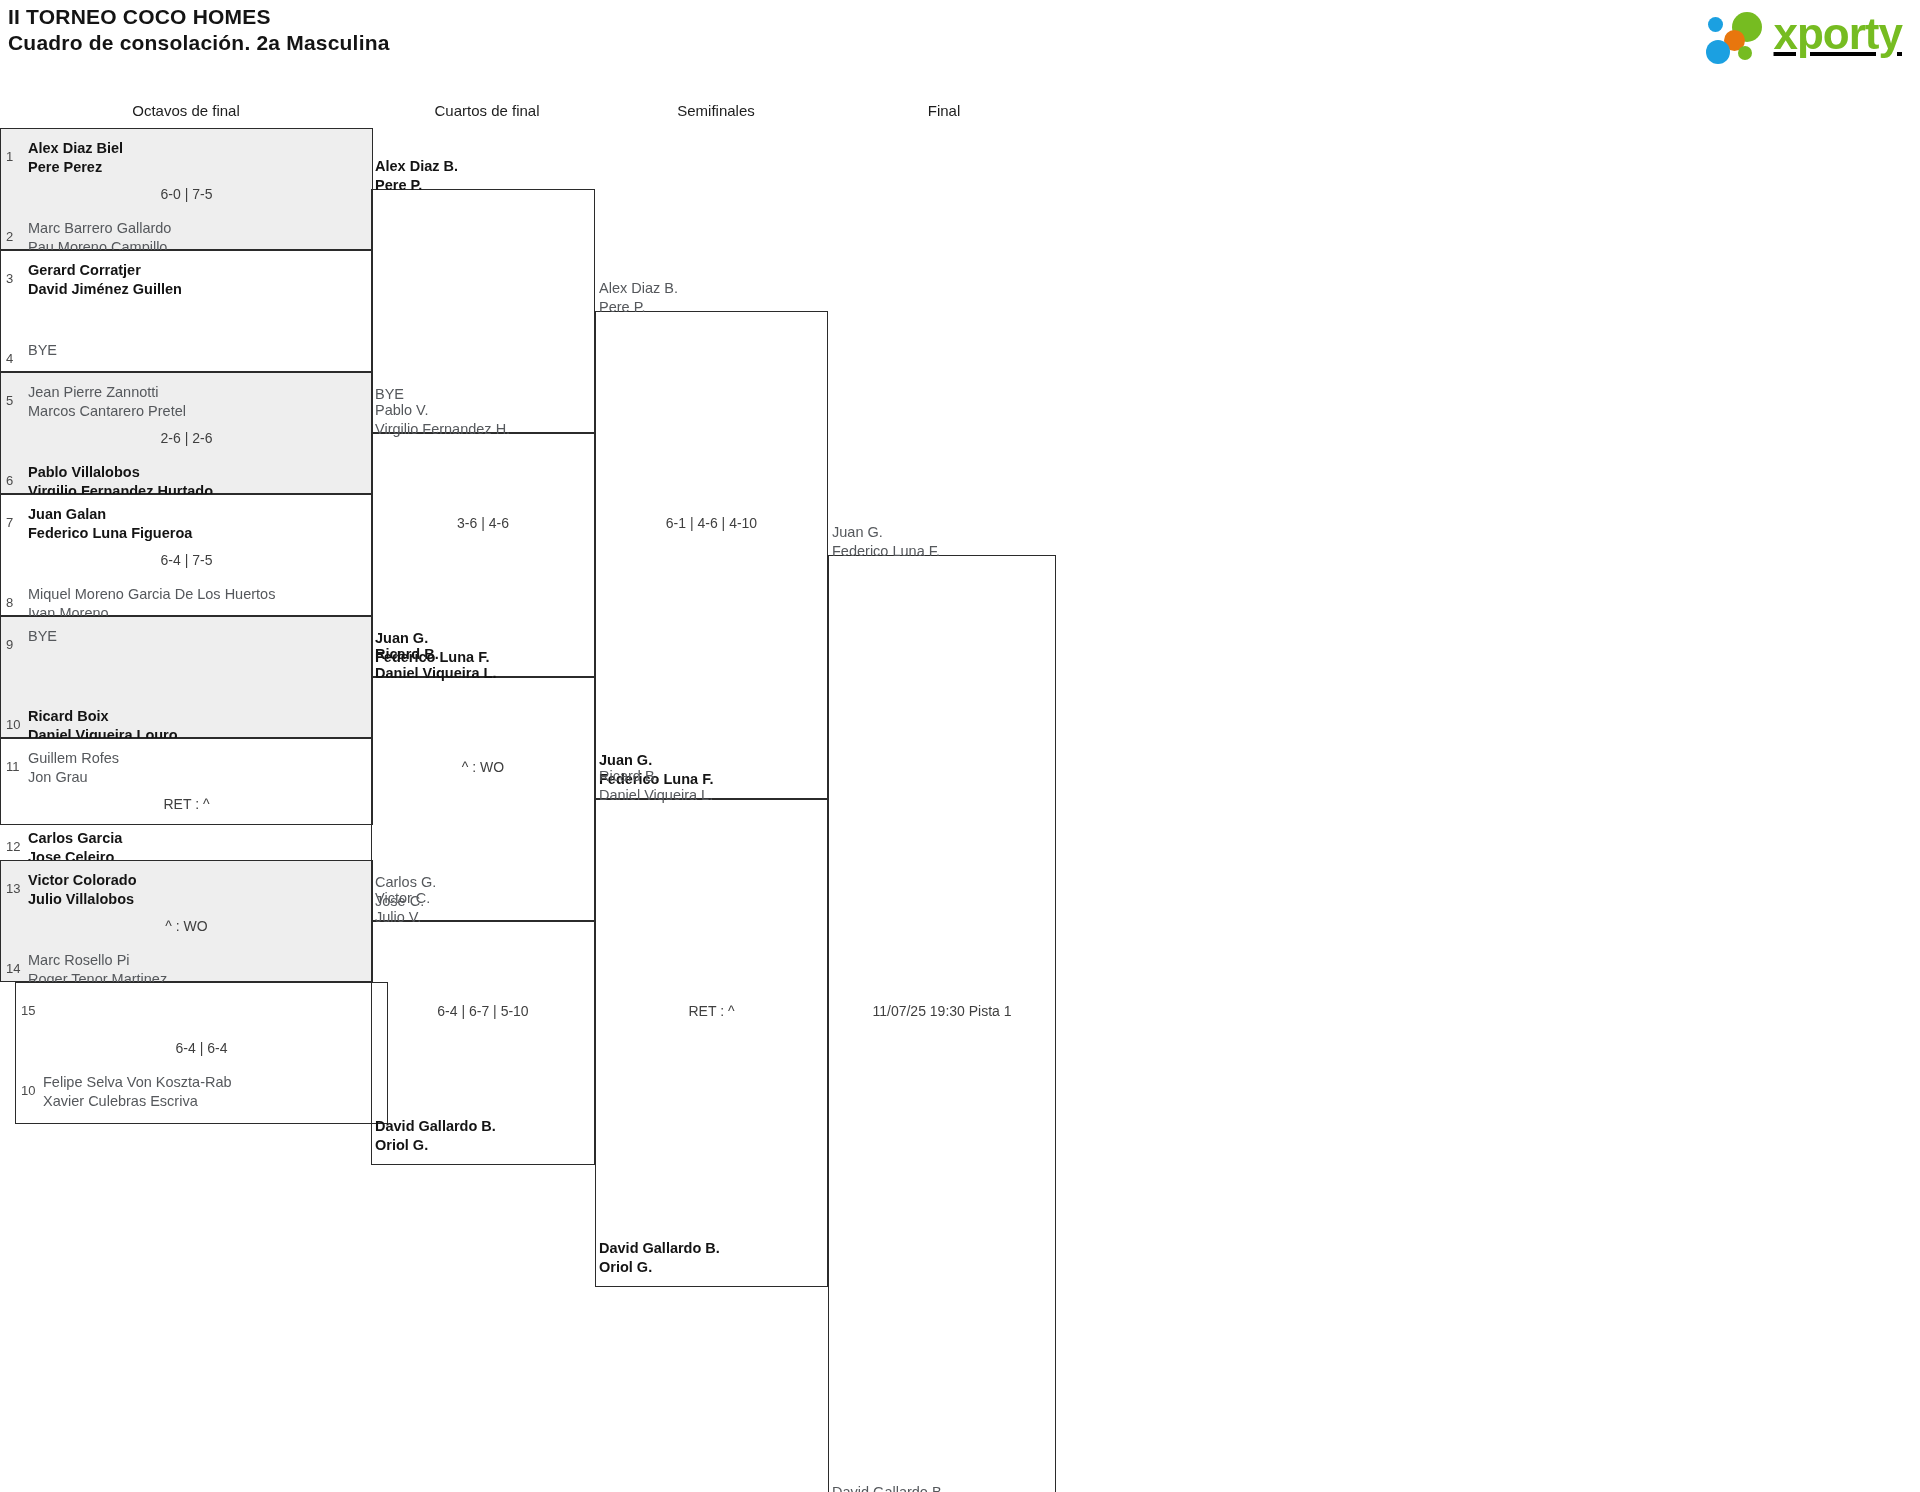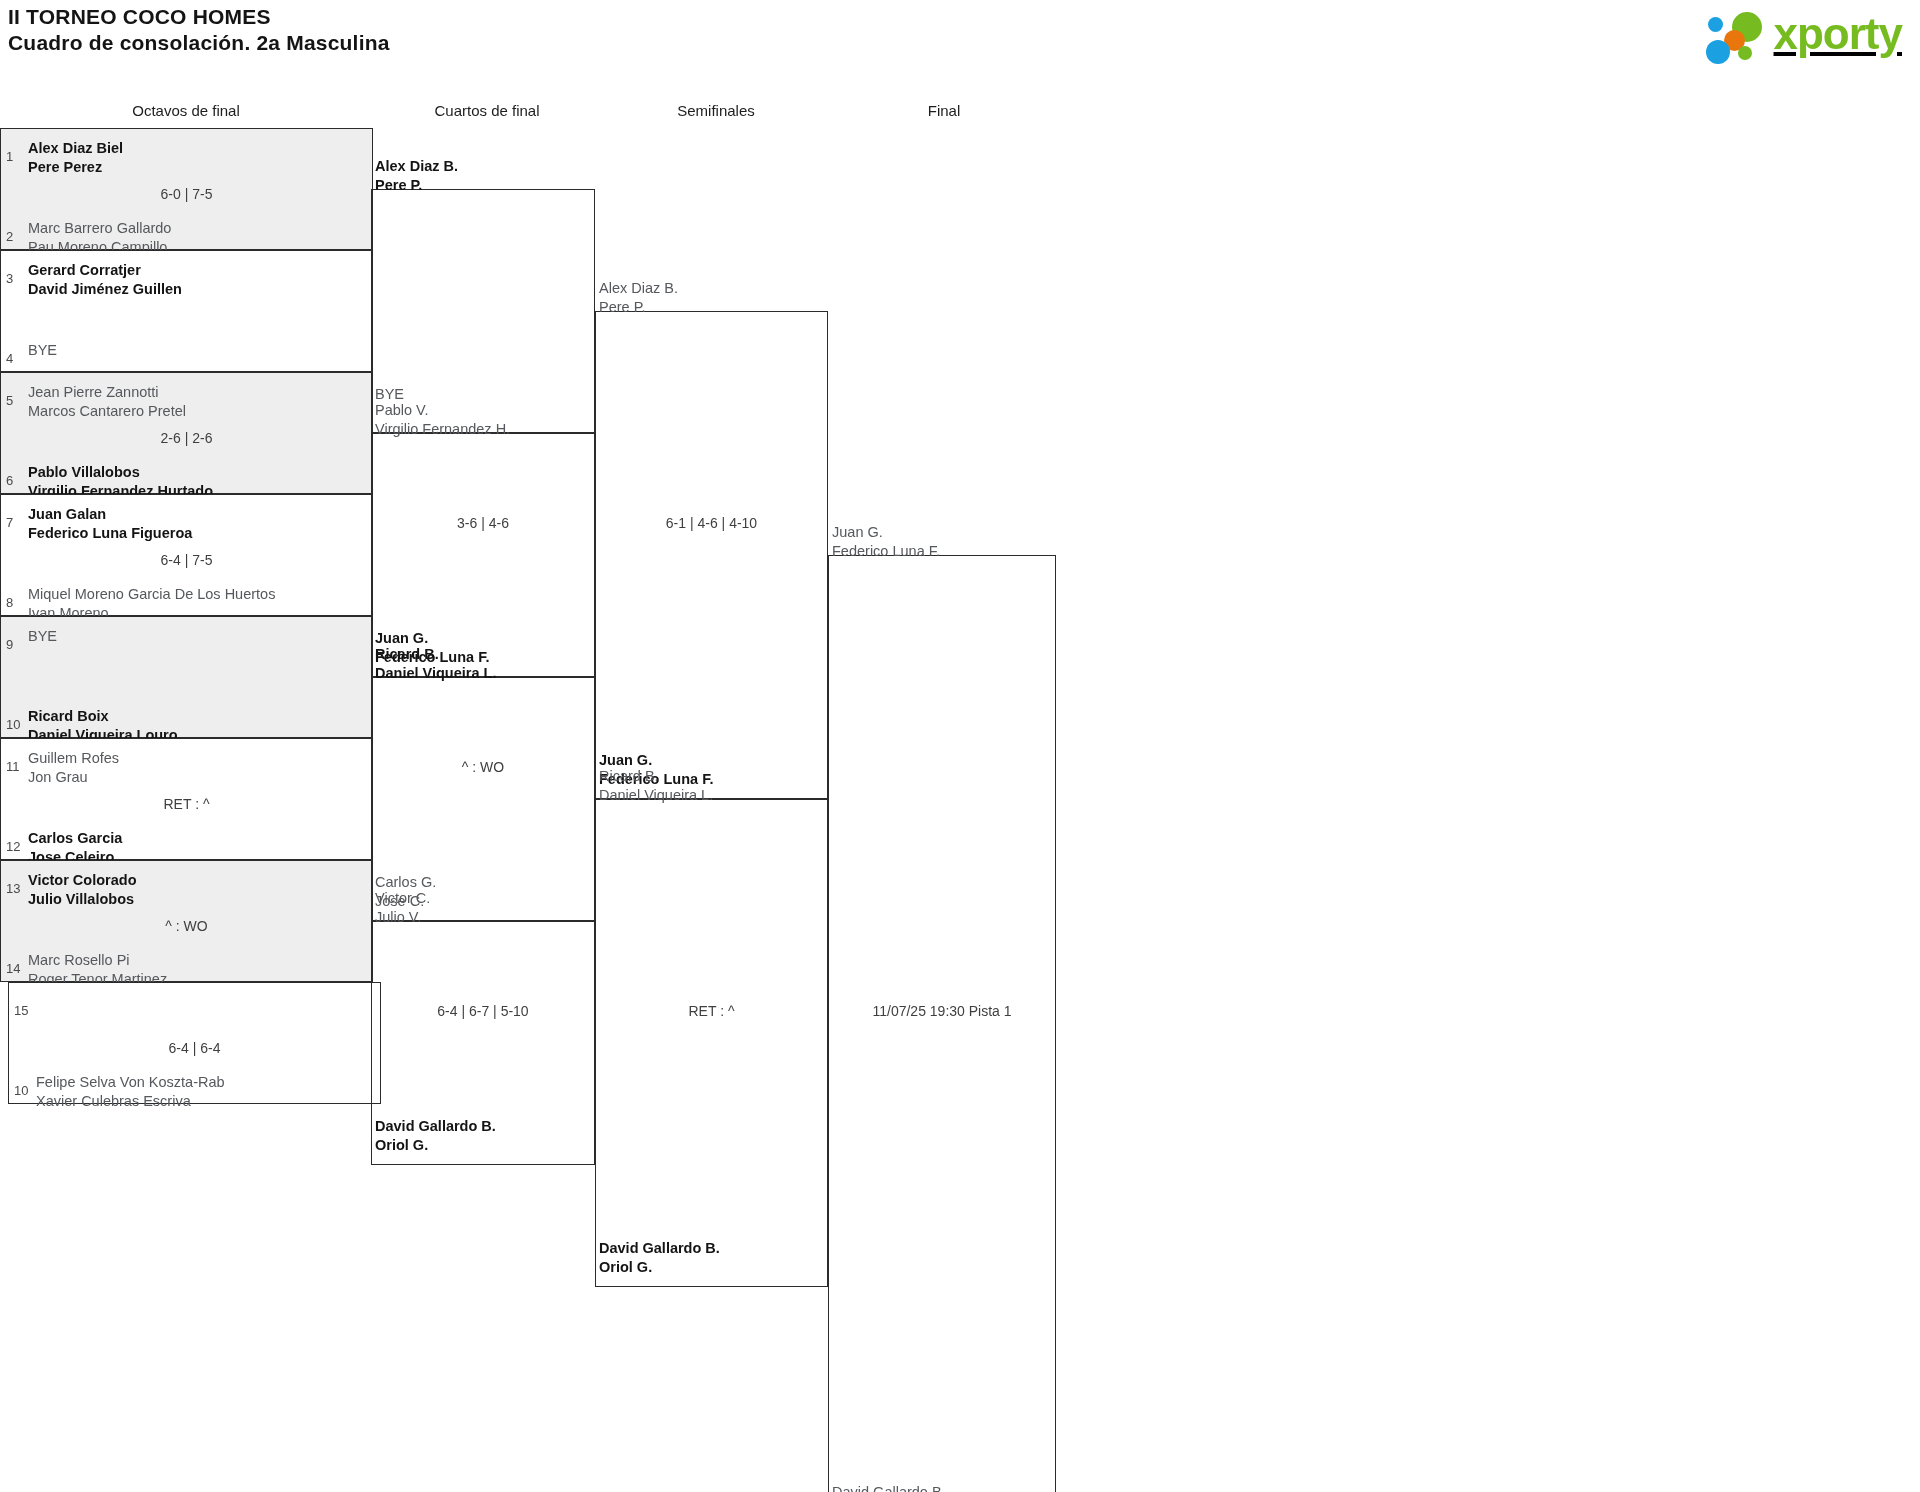--- a/index.html
+++ b/index.html
@@ -131,21 +131,21 @@
         <div class="seed" style="top:20px;">9</div>
         <div class="pair" style="left:27px;top:10px;width:340px;">
           <div class="nm los">BYE</div>
         </div>
         <div class="seed" style="top:100px;">10</div>
         <div class="pair" style="left:27px;top:90px;width:340px;">
           <div class="nm win">Ricard Boix</div>
           <div class="nm win">Daniel Viqueira Louro</div>
         </div>
       </div>
-      <div class="r1-block plain" style="left:0px;top:738px;height:122px;">
+      <div class="r1-block plain" style="left:0px;top:738px;height:87px;">
         <div class="seed" style="top:20px;">11</div>
         <div class="pair" style="left:27px;top:10px;width:340px;">
           <div class="nm los">Guillem Rofes</div>
           <div class="nm los">Jon Grau</div>
         </div>
         <div class="r1-score" style="top:57px;">RET : ^</div>
         <div class="seed" style="top:100px;">12</div>
         <div class="pair" style="left:27px;top:90px;width:340px;">
           <div class="nm win">Carlos Garcia</div>
           <div class="nm win">Jose Celeiro</div>
@@ -157,21 +157,21 @@
           <div class="nm win">Victor Colorado</div>
           <div class="nm win">Julio Villalobos</div>
         </div>
         <div class="r1-score" style="top:57px;">^ : WO</div>
         <div class="seed" style="top:100px;">14</div>
         <div class="pair" style="left:27px;top:90px;width:340px;">
           <div class="nm los">Marc Rosello Pi</div>
           <div class="nm los">Roger Tenor Martinez</div>
         </div>
       </div>
-      <div class="r1-block plain" style="left:8px;top:982px;height:122px;">
+      <div class="r1-block plain" style="left:15px;top:982px;height:142px;">
         <div class="seed" style="top:20px;">15</div>
         <div class="r1-score" style="top:57px;">6-4 | 6-4</div>
         <div class="seed" style="top:100px;">10</div>
         <div class="pair" style="left:27px;top:90px;width:340px;">
           <div class="nm los">Felipe Selva Von Koszta-Rab</div>
           <div class="nm los">Xavier Culebras Escriva</div>
         </div>
       </div>
       <div class="mbox" style="left:371px;top:189px;width:224px;height:244px;"></div>
       <div class="pair" style="left:375px;top:157px;width:216px;">

